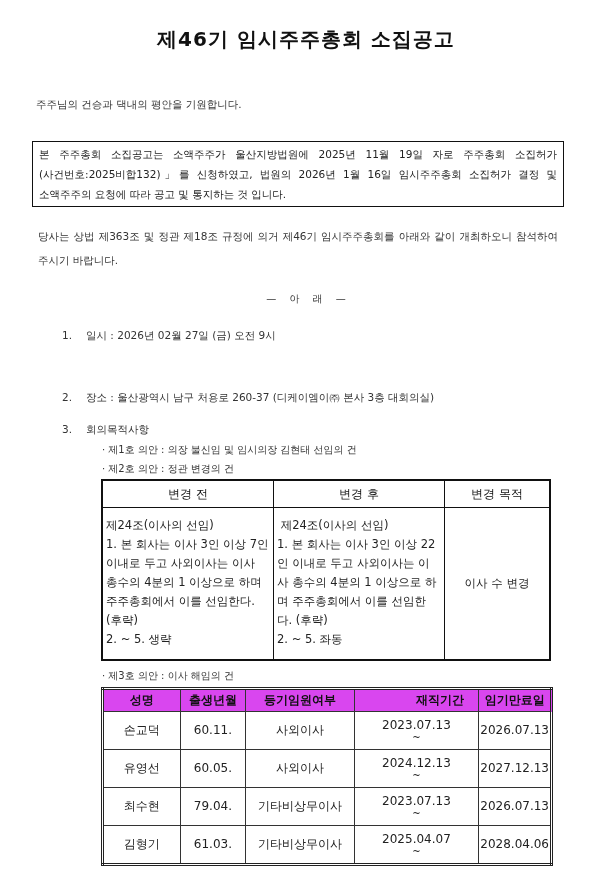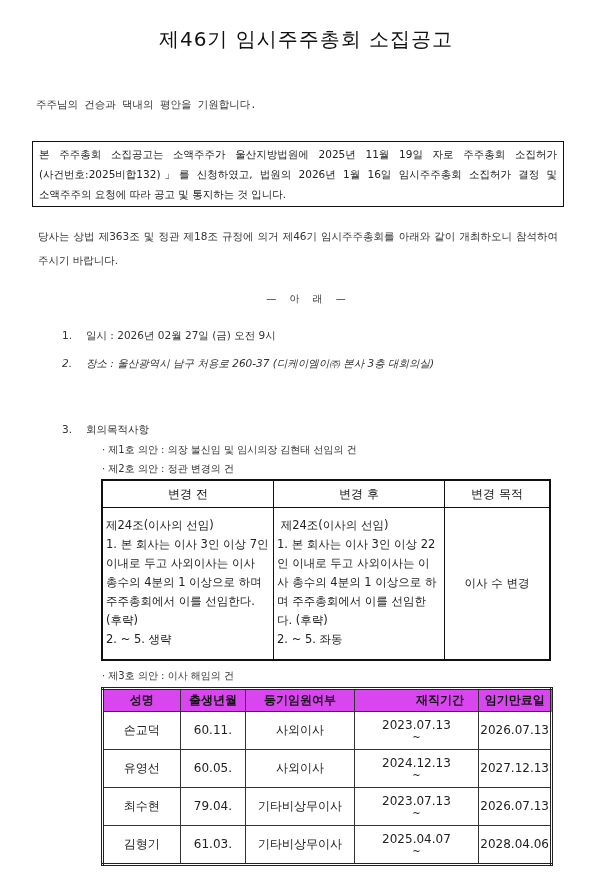--- a/index.html
+++ b/index.html
@@ -3,24 +3,24 @@
 <meta charset="utf-8">
 <style>
   html, body { margin: 0; padding: 0; background: #ffffff; }
   body {
     width: 612px; height: 883px; position: relative; overflow: hidden;
     font-family: "DejaVu Sans", "Liberation Sans", sans-serif;
     color: #222;
   }
   .title {
     position: absolute; top: 26px; left: 0; width: 612px; text-align: center;
-    font-size: 20px; font-weight: normal; letter-spacing: 1px; color: #111;
+    font-size: 20px; font-weight: bold; letter-spacing: 1px; color: #111;
   }
   .greeting {
-    position: absolute; top: 98px; left: 36px; font-size: 10.5px; color: #333; font-family: Liberation Mono, monospace;
+    position: absolute; top: 98px; left: 36px; font-size: 10.5px; color: #333;
   }
   .notice-box {
     position: absolute; top: 141px; left: 32px; width: 518px;
     border: 1.5px solid #111; padding: 2px 6px 2px 6px;
     font-size: 10.5px; line-height: 20px; color: #222;
     text-align: justify; text-align-last: justify;
   }
   .notice-box .last { text-align-last: left; }
   .intro {
     position: absolute; top: 224px; left: 38px; width: 520px;
@@ -79,21 +79,21 @@
   <div class="last">소액주주의 요청에 따라 공고 및 통지하는 것 입니다.</div>
 </div>
 
 <div class="intro">당사는 상법 제363조 및 정관 제18조 규정에 의거 제46기 임시주주총회를 아래와 같이 개최하오니 참석하여 주시기 바랍니다.</div>
 
 <div class="agenda-marker">— 아 래 —</div>
 
 <div class="item" style="top:329px;">
   <span class="num">1.</span><span>일시 : 2026년 02월 27일 (금) 오전 9시</span>
 </div>
-<div class="item" style="top:357px;font-style:italic;">
+<div class="item" style="top:391px;">
   <span class="num">2.</span><span>장소 : 울산광역시 남구 처용로 260-37 (디케이엠이㈜ 본사 3층 대회의실)</span>
 </div>
 <div class="item" style="top:423px;">
   <span class="num">3.</span><span>회의목적사항</span>
 </div>
 
 <div class="sub" style="top:443px;">· 제1호 의안 : 의장 불신임 및 임시의장 김현태 선임의 건</div>
 <div class="sub" style="top:462px;">· 제2호 의안 : 정관 변경의 건</div>
 
 <table class="amend">

